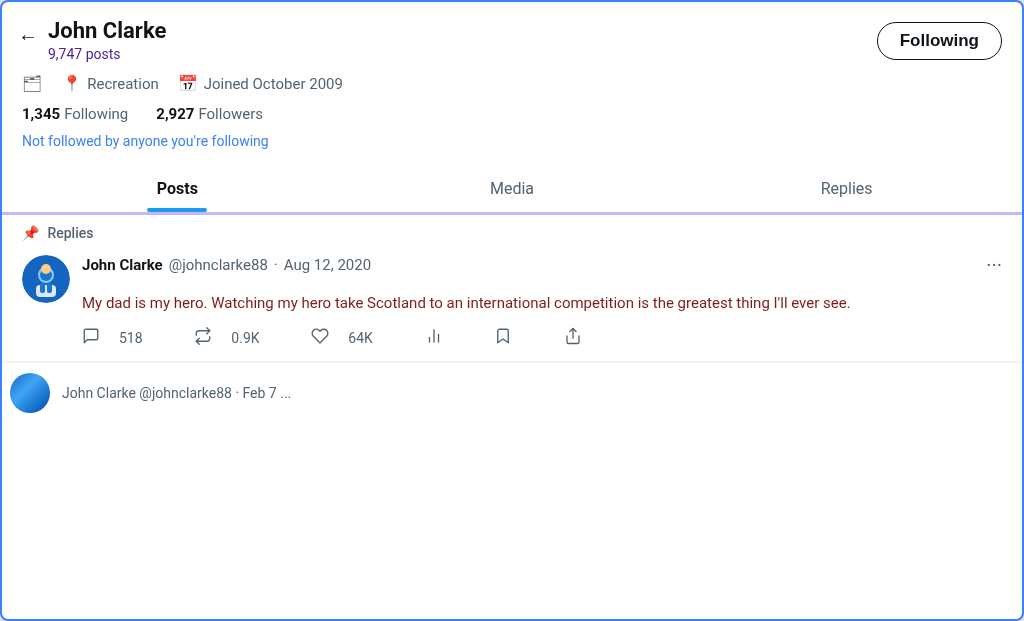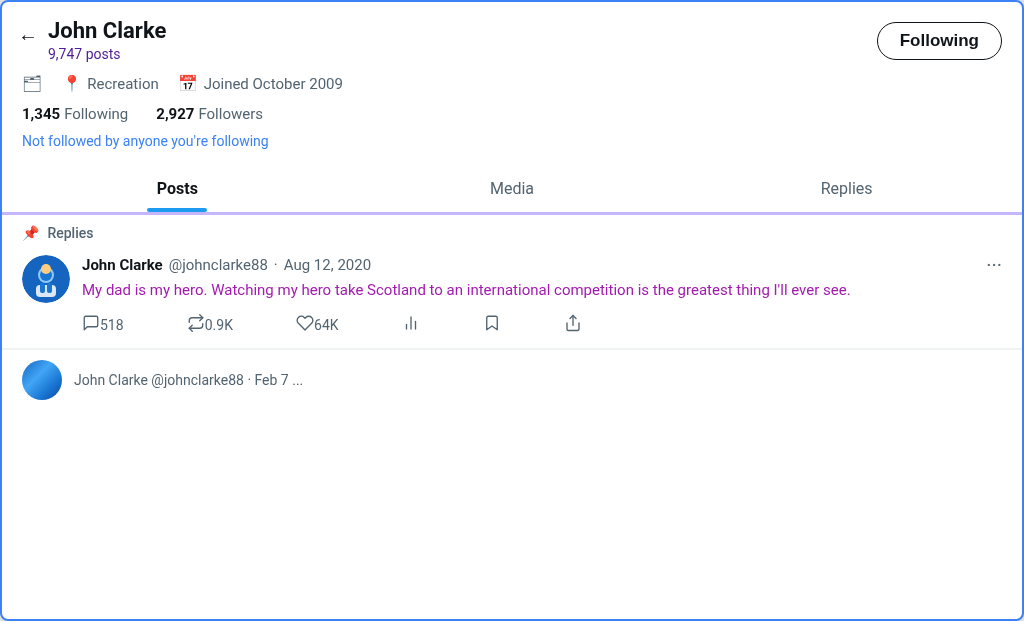--- a/index.html
+++ b/index.html
@@ -181,46 +181,46 @@
       font-size: 15px;
     }
     .tweet-more {
       color: #536471;
       font-size: 20px;
       cursor: pointer;
       line-height: 1;
     }
     .tweet-text {
       font-size: 15px;
-      color: #a21caf;
+      color: #7f1d1d;
       line-height: 1.5;
-      margin-top: 4px;
+      margin-top: 17px;
     }
     .tweet-actions {
       display: flex;
       align-items: center;
       justify-content: space-between;
       margin-top: 12px;
       max-width: 500px;
     }
     .action-item {
       display: flex;
       align-items: center;
-      gap: 0;
+      gap: 19px;
       color: #536471;
       font-size: 14px;
       cursor: pointer;
     }
     .action-icon {
       font-size: 18px;
     }
     .tweet-bottom-preview {
       display: flex;
       align-items: center;
-      padding: 10px 20px;
+      padding: 10px 8px;
       gap: 12px;
       border-top: 1px solid #eff3f4;
     }
     .avatar-small {
       width: 40px;
       height: 40px;
       border-radius: 50%;
       background: linear-gradient(135deg, #1565c0 0%, #42a5f5 40%, #1976d2 70%, #0d47a1 100%);
       flex-shrink: 0;
     }

